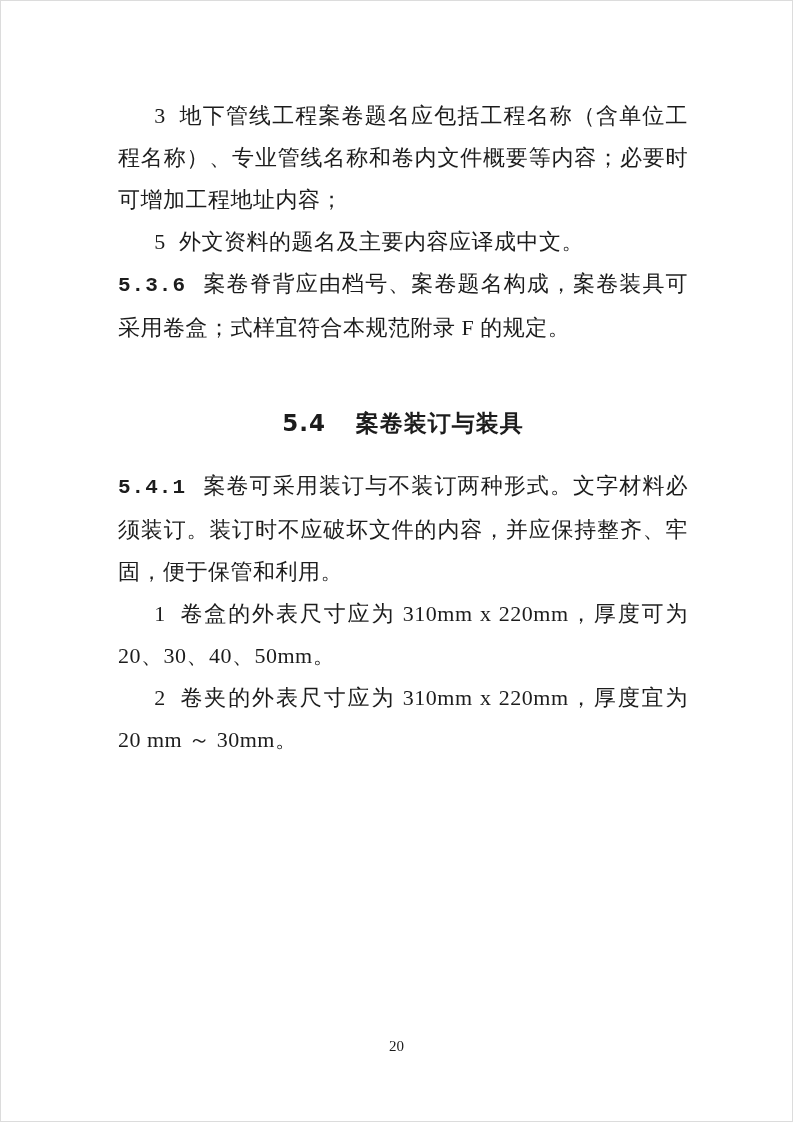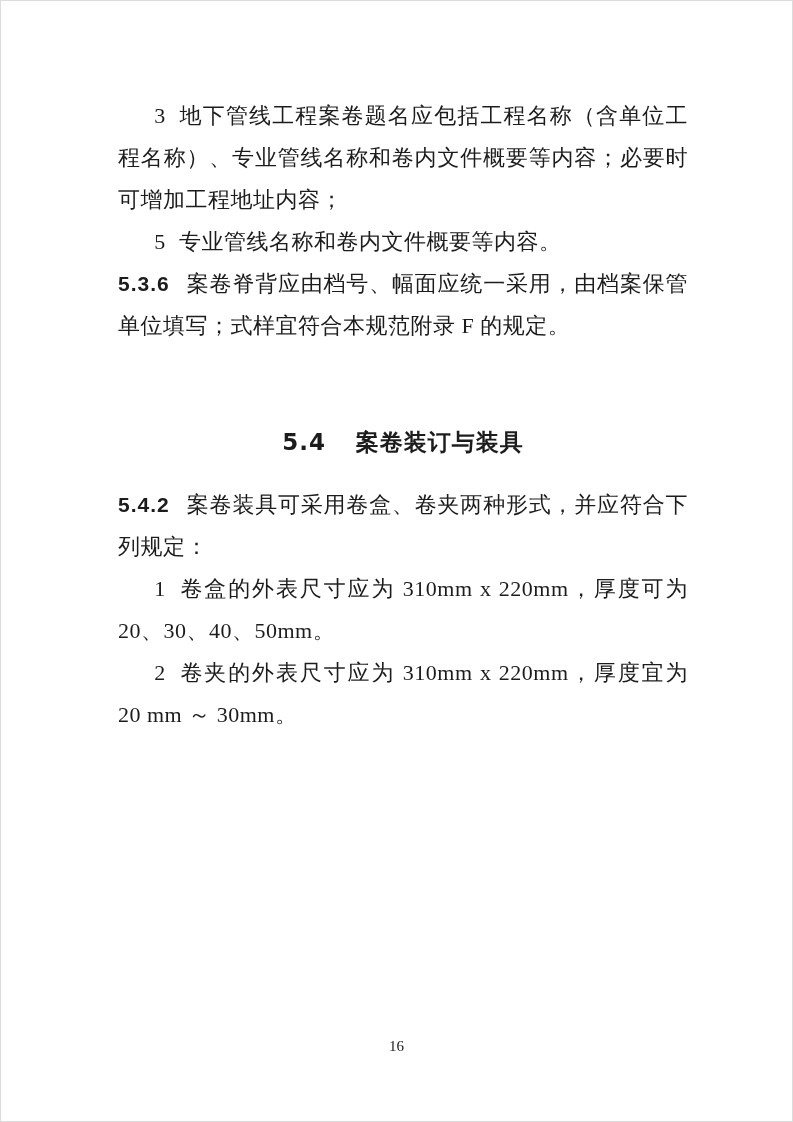--- a/index.html
+++ b/index.html
@@ -31,28 +31,28 @@
     text-justify: inter-ideograph;
     letter-spacing: 0.5px;
   }
   .li {
     text-indent: 1.65em;
   }
   .li-num {
     margin-right: 0.6em;
   }
   .clause-num {
-    font-family: Liberation Sans, sans-serif;
+    font-family: Liberation Mono, monospace;
     font-weight: 700;
     font-size: 21px;
     letter-spacing: 1px;
     margin-right: 0.8em;
   }
   .section-heading {
-    margin: 74px 0 21px 0;
+    margin: 53px 0 21px 0;
     font-size: 23px;
     line-height: 42px;
     text-align: center;
     font-family: "DejaVu Sans", "Liberation Sans", sans-serif;
     font-weight: 700;
     letter-spacing: 1px;
   }
   .heading-num {
     margin-right: 1.3em;
   }
@@ -70,29 +70,29 @@
 </style>
 </head>
 <body>
 
 <div class="sheet">
 
 
   <p class="para li"><span class="li-num">3</span><span>地下管线工程案卷题名应包括工程名称（含单位工程名称）、专业管线名称和卷内文件概要等内容；必要时可增加工程地址内容；</span></p>
 
 
-  <p class="para li"><span class="li-num">5</span><span>专业管线名称和卷内文件概要等内容。</span></p>
+  <p class="para li"><span class="li-num">5</span><span>外文资料的题名及主要内容应译成中文。</span></p>
 
-  <p class="para clause"><span class="clause-num">5.3.6</span><span>案卷脊背应由档号、幅面应统一采用，由档案保管单位填写；式样宜符合本规范附录 F 的规定。</span></p>
+  <p class="para clause"><span class="clause-num">5.3.6</span><span>案卷脊背应由档号、案卷题名构成，案卷装具可采用卷盒；式样宜符合本规范附录 F 的规定。</span></p>
 
 
   <h2 class="section-heading"><span class="heading-num">5.4</span><span class="heading-text">案卷装订与装具</span></h2>
 
+  <p class="para clause"><span class="clause-num">5.4.1</span><span>案卷可采用装订与不装订两种形式。文字材料必须装订。装订时不应破坏文件的内容，并应保持整齐、牢固，便于保管和利用。</span></p>
 
-  <p class="para clause"><span class="clause-num">5.4.2</span><span>案卷装具可采用卷盒、卷夹两种形式，并应符合下列规定：</span></p>
 
   <p class="para li"><span class="li-num">1</span><span>卷盒的外表尺寸应为 310mm x 220mm，厚度可为 20、30、40、50mm。</span></p>
 
   <p class="para li"><span class="li-num">2</span><span>卷夹的外表尺寸应为 310mm x 220mm，厚度宜为 20 mm ～ 30mm。</span></p>
 
 </div>
 
-<div class="footer"><span>16</span></div>
+<div class="footer"><span>20</span></div>
 
 </body></html>

